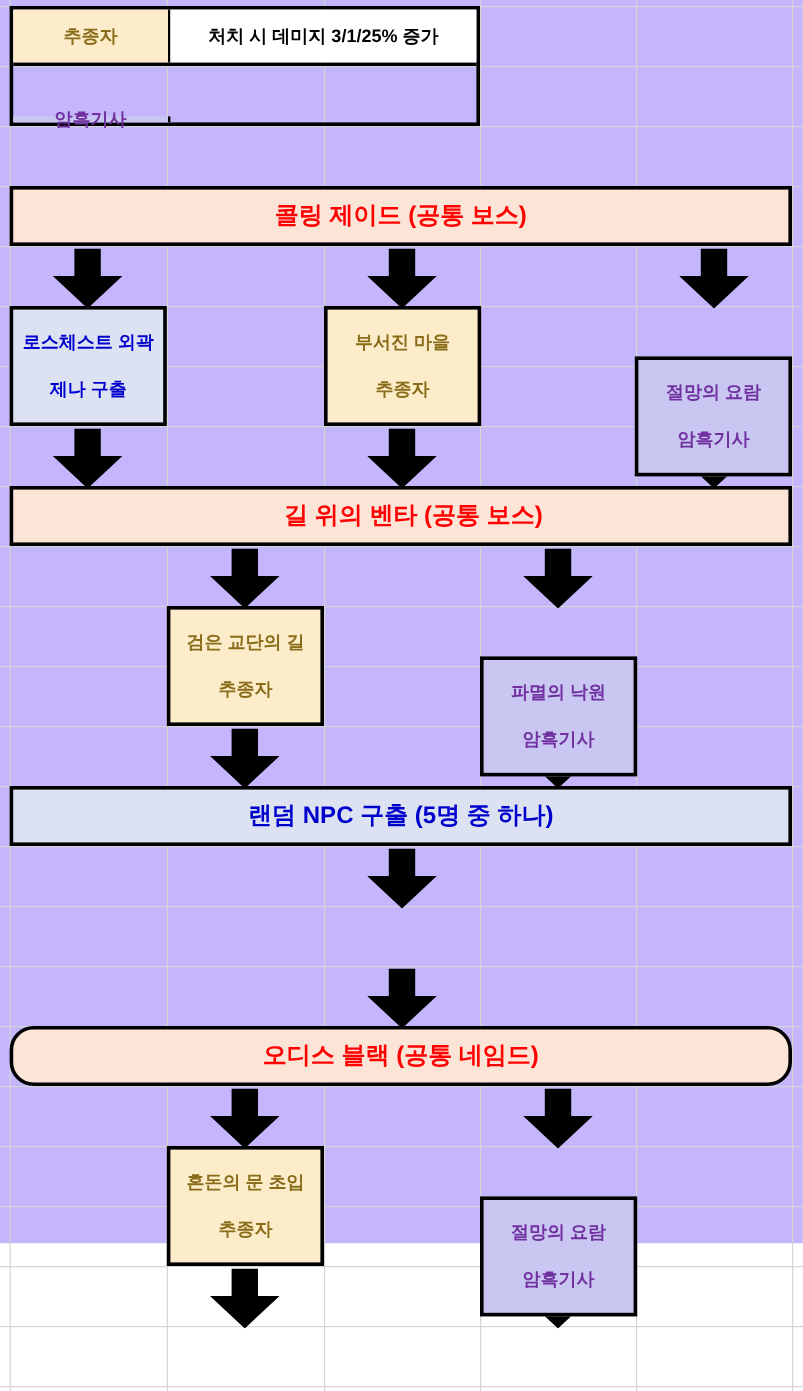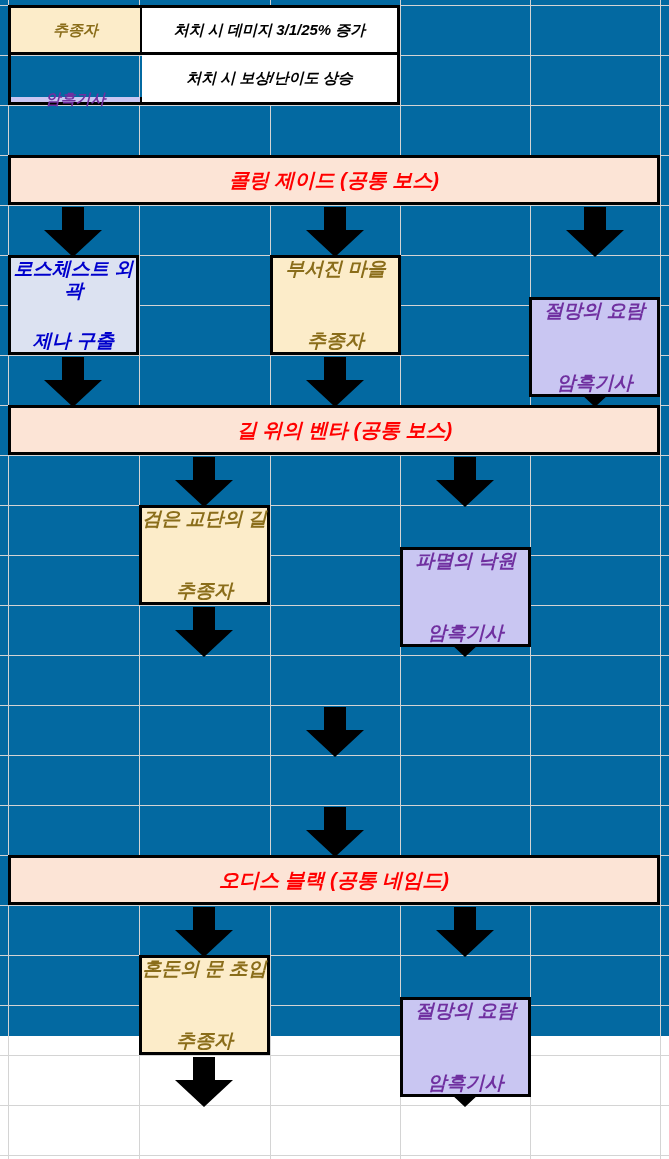--- a/index.html
+++ b/index.html
@@ -13,22 +13,21 @@
     height: 1159px;
     font-family: "Liberation Sans", "DejaVu Sans", sans-serif;
     overflow: hidden;
   }
 
   
   #sheet {
     position: relative;
     width: 669px;
     height: 1036px;
-    background: #0369a1;
-    font-style: italic;
+    background: #c4b5fd;
   }
 
   
   .gridline-v {
     position: absolute;
     top: 0;
     width: 1px;
     height: 1159px;
     background: #d4d4d4;
     z-index: 0;
@@ -59,21 +58,21 @@
   .node .line1 { display: block; }
   .node .line2 { display: block; margin-top: 22px; }
 
   
   .peach  { background: #fce4d6; color: #ff0000; }
   .blue   { background: #dce2f1; color: #0000cc; }
   .yellow { background: #fcecc9; color: #8a6d1a; }
   .purple { background: #c9c6f2; color: #7030a0; margin-top: 42px; }
 
   .wide  { font-size: 20px; }
-  .small { font-size: 19px; justify-content: space-between; }
+  .small { font-size: 15px; }
 
   
   #legend {
     position: absolute;
     left: 8px;
     top: 5px;
     width: 392px;
     height: 100px;
     border: 3px solid #000000;
     box-sizing: border-box;
@@ -154,21 +153,20 @@
   <div class="gridline-h" style="top:1105px"></div>
   <div class="gridline-h" style="top:1155px"></div>
 
   <div id="legend">
     <div class="legend-row top">
       <div class="legend-key yellow">추종자</div>
       <div class="legend-val">처치 시 데미지 3/1/25% 증가</div>
     </div>
     <div class="legend-row">
       <div class="legend-key purple">암흑기사</div>
-      <div class="legend-val">처치 시 보상/난이도 상승</div>
     </div>
   </div>
 
   <div class="node peach wide" style="left:8px; top:155px; width:652px; height:50px;">
     <span class="line1">콜링 제이드 (공통 보스)</span>
   </div>
 
   <div class="arrow" style="left:44px; top:207px;">
     <svg viewBox="0 0 58 50" preserveAspectRatio="none">
         <polygon points="18,0 40,0 40,23 58,23 29,50 0,23 18,23" fill="#000000"></polygon>
@@ -242,35 +240,38 @@
     <svg viewBox="0 0 58 50" preserveAspectRatio="none">
         <polygon points="18,0 40,0 40,23 58,23 29,50 0,23 18,23" fill="#000000"></polygon>
       </svg>
   </div>
   <div class="arrow" style="left:436px; top:607px;">
     <svg viewBox="0 0 58 50" preserveAspectRatio="none">
         <polygon points="18,0 40,0 40,23 58,23 29,50 0,23 18,23" fill="#000000"></polygon>
       </svg>
   </div>
 
+  <div class="node blue wide" style="left:8px; top:655px; width:652px; height:50px;">
+    <span class="line1">랜덤 NPC 구출 (5명 중 하나)</span>
+  </div>
 
   <div class="arrow" style="left:306px; top:707px;">
     <svg viewBox="0 0 58 50" preserveAspectRatio="none">
         <polygon points="18,0 40,0 40,23 58,23 29,50 0,23 18,23" fill="#000000"></polygon>
       </svg>
   </div>
 
 
   <div class="arrow" style="left:306px; top:807px;">
     <svg viewBox="0 0 58 50" preserveAspectRatio="none">
         <polygon points="18,0 40,0 40,23 58,23 29,50 0,23 18,23" fill="#000000"></polygon>
       </svg>
   </div>
 
-  <div class="node peach wide" style="left:8px; top:855px; width:652px; height:50px;">
+  <div class="node peach wide" style="left:8px; top:855px; width:652px; height:50px;border-radius:20px;">
     <span class="line1">오디스 블랙 (공통 네임드)</span>
   </div>
 
   <div class="arrow" style="left:175px; top:907px;">
     <svg viewBox="0 0 58 50" preserveAspectRatio="none">
         <polygon points="18,0 40,0 40,23 58,23 29,50 0,23 18,23" fill="#000000"></polygon>
       </svg>
   </div>
   <div class="arrow" style="left:436px; top:907px;">
     <svg viewBox="0 0 58 50" preserveAspectRatio="none">

